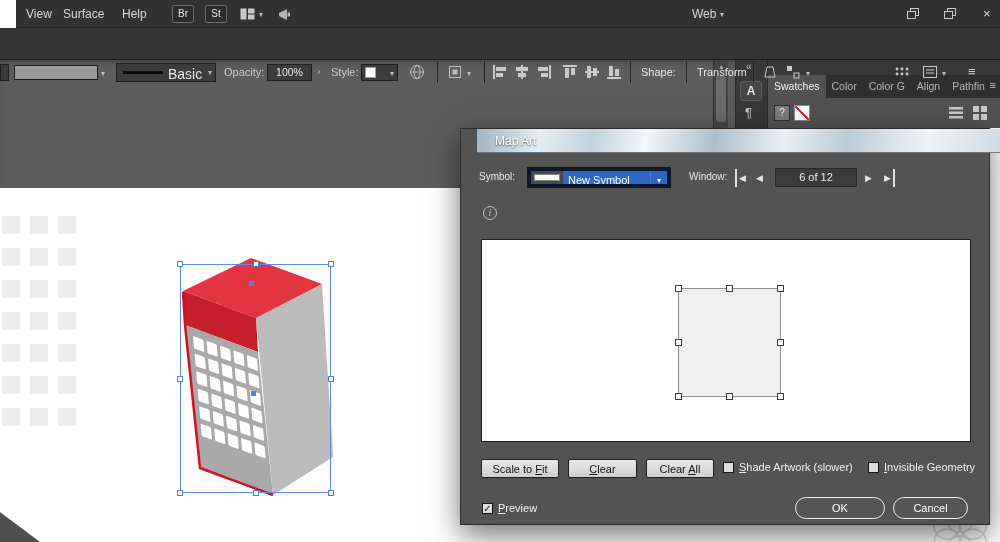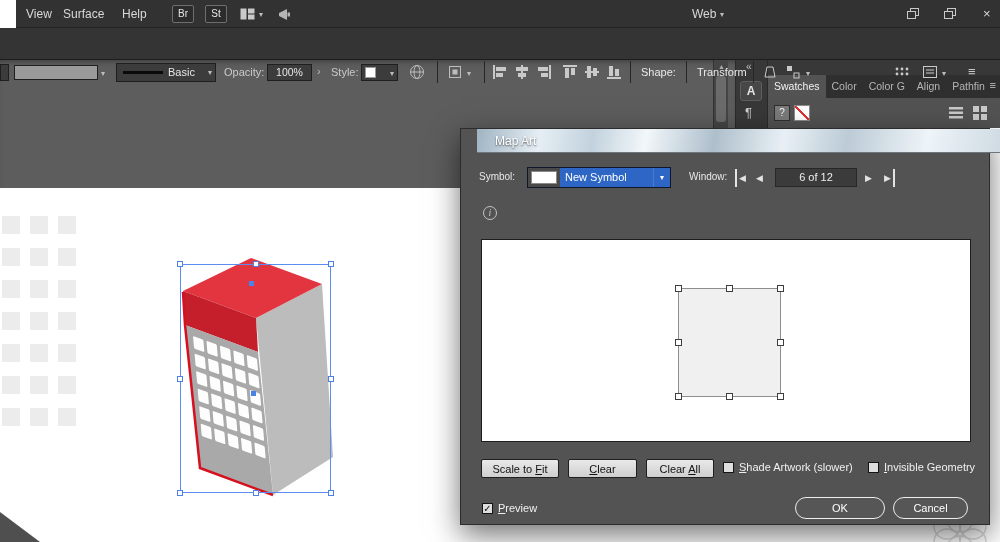--- a/index.html
+++ b/index.html
@@ -60,21 +60,21 @@
 
   
   .dialog{left:460px;top:128px;width:530px;height:397px;background:#535353;border:1px solid #2c2c2c;
           box-shadow:0 10px 28px rgba(0,0,0,.55);z-index:50;}
   .dlg-title{position:absolute;left:16px;top:0;width:100%;height:24px;
      background:linear-gradient(100deg,#9fb3c2 0%,#e6eef4 12%,#c2d2dd 22%,#f2f7fa 32%,#aebfcc 45%,#e8f0f5 58%,#bccbd6 70%,#eef4f8 85%,#cdd9e2 100%);
      border-bottom:1px solid #6a7781;}
   .dlg-title span{position:absolute;left:18px;top:0;height:25px;line-height:25px;font-size:12px;color:#fff;
      text-shadow:0 1px 2px rgba(0,0,0,.65);}
   .dlg-label{position:absolute;font-size:10px;color:#e8e8e8;}
-  .symbol-dd{position:absolute;left:66px;top:38px;width:144px;height:21px;background:#494949;border:1px solid #0f172a;display:flex;align-items:stretch;}
+  .symbol-dd{position:absolute;left:66px;top:38px;width:144px;height:21px;background:#494949;border:4px solid #0f172a;display:flex;align-items:stretch;}
   .symbol-dd .sw{width:26px;margin:3px;background:#fff;border:1px solid #8a8a8a;}
   .symbol-dd .txt{flex:1;background:#2d66c4;color:#fff;font-size:11px;line-height:19px;padding-left:5px;white-space:nowrap;overflow:hidden;}
   .symbol-dd .dd-chev{width:17px;background:#2d66c4;color:#fff;font-size:8px;text-align:center;line-height:19px;border-left:1px solid #4a7ad0;}
   .nav-btn{position:absolute;top:40px;color:#e3e3e3;font-size:9px;line-height:18px;}
   .nav-first{border-left:2px solid #e3e3e3;padding-left:2px;}
   .nav-last{border-right:2px solid #e3e3e3;padding-right:2px;}
   .surface-field{position:absolute;left:314px;top:39px;width:82px;height:19px;background:#3b3b3b;border:1px solid #272727;
      color:#eee;font-size:11px;text-align:center;line-height:17px;}
   .info-ic{position:absolute;left:22px;top:77px;width:14px;height:14px;border:1px solid #c4c4c4;border-radius:50%;
      color:#c4c4c4;font-family:"Liberation Serif",serif;font-style:italic;font-size:10px;text-align:center;line-height:12px;}
@@ -134,21 +134,21 @@
     <span class="wclose" style="left:967px">×</span>
   </div>
 
   <div class="ab controlbar">
     <span class="cb-field" style="left:0;top:36px;width:9px;height:17px"></span>
     <span class="cb-field" style="left:14px;top:37px;width:84px;height:15px;background:#9a9a9a"></span>
     <span class="chev" style="left:101px;top:41px">▾</span>
 
     <span class="stroke-w">
       <span class="ab" style="left:6px;top:7px;width:40px;height:3px;background:#0a0a0a"></span>
-      <span class="ab" style="left:51px;top:2px;font-size:11px;color:#e6e6e6">Basic</span>
+      <span class="ab" style="left:51px;top:2px;font-size:14px;color:#e6e6e6">Basic</span>
       <span class="ab" style="right:3px;top:4px;color:#bdbdbd;font-size:8px">▾</span>
     </span>
 
     <span class="cb-label" style="left:224px">Opacity:</span>
     <span class="cb-field" style="left:267px;top:36px;width:45px;height:17px;text-align:center;line-height:15px">100%</span>
     <span class="ab" style="left:317px;top:37px;color:#bdbdbd;font-size:11px">›</span>
 
     <span class="cb-label" style="left:331px">Style:</span>
     <span class="cb-field" style="left:361px;top:36px;width:37px;height:17px">
       <span class="ab" style="left:3px;top:2px;width:11px;height:11px;background:#fff;border:1px solid #999"></span>

